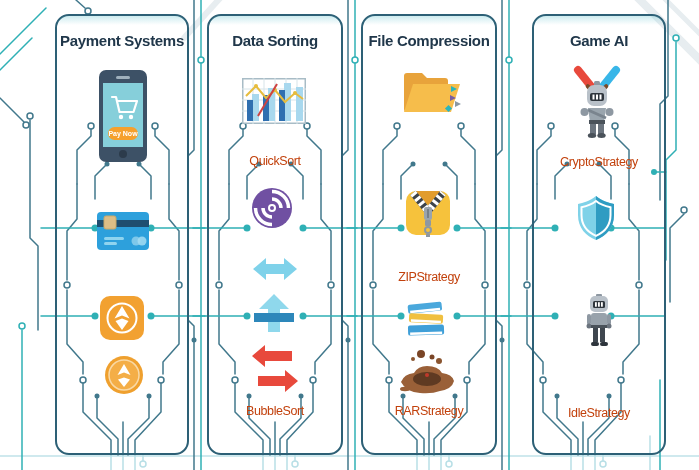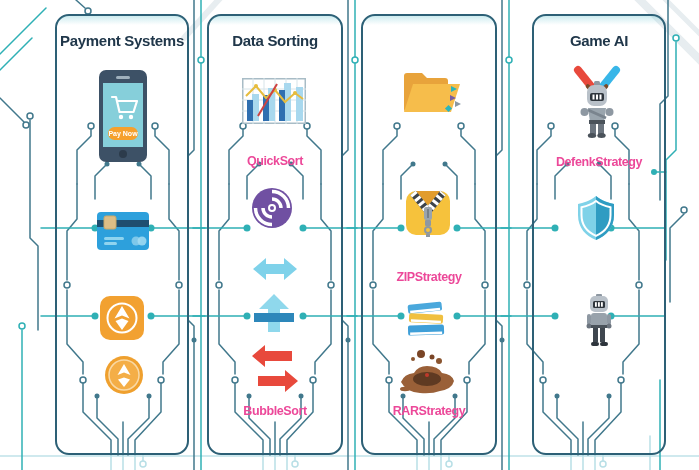--- a/index.html
+++ b/index.html
@@ -7,22 +7,22 @@
          font-family:"Liberation Sans",sans-serif;}
   .bg{position:absolute;left:0;top:0;width:699px;height:470px;}
   .card{position:absolute;top:14px;height:441px;border:2px solid #2d6076;border-radius:14px;
         box-sizing:border-box;background:transparent;}
   .card::before{content:"";position:absolute;left:1px;right:1px;top:0;height:9px;
         border-radius:11px 11px 0 0;
         background:linear-gradient(180deg,rgba(125,205,215,.38),rgba(125,205,215,0));}
   .title{position:absolute;top:16px;left:0;right:0;text-align:center;font-weight:bold;
         font-size:15px;letter-spacing:-.3px;color:#20374a;white-space:nowrap;}
   .slot{position:absolute;line-height:0;}
-  .label{position:absolute;left:0;right:0;text-align:center;font-weight:bold;
-        font-size:12.5px;letter-spacing:-.4px;color:#ec4899;white-space:nowrap;}
+  .label{position:absolute;left:0;right:0;text-align:center;font-weight:normal;
+        font-size:12.5px;letter-spacing:-.4px;color:#c2410c;white-space:nowrap;}
 </style>
 </head>
 <body>
 
 <div class="stage">
 
   <svg class="bg" viewBox="0 0 699 470" fill="none" stroke-linejoin="round" stroke-linecap="round">
     <defs>
 
       <g id="ct">
@@ -249,20 +249,21 @@
       <svg width="46" height="48" viewBox="0 0 46 48">
         <polygon points="0,12 13,1 13,7 40,7 40,17 13,17 13,23" fill="#e8493c"></polygon>
         <polygon points="46,37 33,26 33,32 6,32 6,42 33,42 33,48" fill="#e8493c"></polygon>
       </svg>
     </div>
 
     <div class="label" style="top:388px">BubbleSort</div>
   </div>
 
   <div class="card" style="left:361px;width:136px">
+    <div class="title">File Compression</div>
 
     <div class="slot" style="left:37px;top:50px">
       <svg width="62" height="48" viewBox="0 0 62 48">
         <path d="M4,10 a3,3 0 0 1 3,-3 h15 l5,5 h18 a3,3 0 0 1 3,3 v28 a3,3 0 0 1 -3,3 h-38 a3,3 0 0 1 -3,-3 z" fill="#e8a33b"></path>
         <polygon points="13,18 60,18 51,46 4,46" fill="#f6bd4b"></polygon>
         <polygon points="51,20 57,23 51,26" fill="#2ab5bc"></polygon>
         <polygon points="50,29 56,32 50,35" fill="#7a5fa0"></polygon>
         <polygon points="55,35 61,38 55,41" fill="#8a98a4"></polygon>
         <rect x="46" y="40" width="5" height="5" transform="rotate(45 48.5 42.5)" fill="#2ab5bc"></rect>
       </svg>
@@ -342,21 +343,21 @@
         <circle cx="16.5" cy="48" r="4" fill="#8e98a2"></circle>
         <circle cx="41.5" cy="48" r="4" fill="#8e98a2"></circle>
         <rect x="21" y="56" width="16" height="4" fill="#4a525a"></rect>
         <rect x="22" y="60" width="6" height="10" fill="#6b747e"></rect>
         <rect x="30" y="60" width="6" height="10" fill="#6b747e"></rect>
         <ellipse cx="24" cy="71.5" rx="4.2" ry="2.5" fill="#4a525a"></ellipse>
         <ellipse cx="33.5" cy="71.5" rx="4.2" ry="2.5" fill="#4a525a"></ellipse>
       </svg>
     </div>
 
-    <div class="label" style="top:139px">DefenkStrategy</div>
+    <div class="label" style="top:139px">CryptoStrategy</div>
 
     <div class="slot" style="left:42px;top:179px">
       <svg width="40" height="46" viewBox="0 0 40 46">
         <path d="M20,1 C26,6 33,8 38,9 L38,20 C38,33 30,41 20,45 C10,41 2,33 2,20 L2,9 C7,8 14,6 20,1 Z" fill="#7fd2e8"></path>
         <path d="M20,1 C26,6 33,8 38,9 L38,20 C38,33 30,41 20,45 Z" fill="#2f9cc2"></path>
         <path d="M20,6 C24.5,9.8 30.5,11.4 34.5,12.2 L34.5,20 C34.5,30.4 28,37.3 20,40.8 C12,37.3 5.5,30.4 5.5,20 L5.5,12.2 C9.5,11.4 15.5,9.8 20,6 Z" stroke="#ffffff" stroke-width="2" fill="none"></path>
       </svg>
     </div>
 
 
@@ -374,15 +375,16 @@
         <circle cx="6" cy="32" r="2.5" fill="#6b747e"></circle>
         <circle cx="26" cy="32" r="2.5" fill="#6b747e"></circle>
         <rect x="8" y="31" width="16" height="3" fill="#4a525a"></rect>
         <rect x="10" y="34" width="5" height="14" fill="#3f474f"></rect>
         <rect x="17" y="34" width="5" height="14" fill="#3f474f"></rect>
         <rect x="8" y="48" width="8" height="4" rx="2" fill="#2e353c"></rect>
         <rect x="17" y="48" width="8" height="4" rx="2" fill="#2e353c"></rect>
       </svg>
     </div>
 
+    <div class="label" style="top:390px">IdleStrategy</div>
   </div>
 
 </div>
 
 </body></html>

